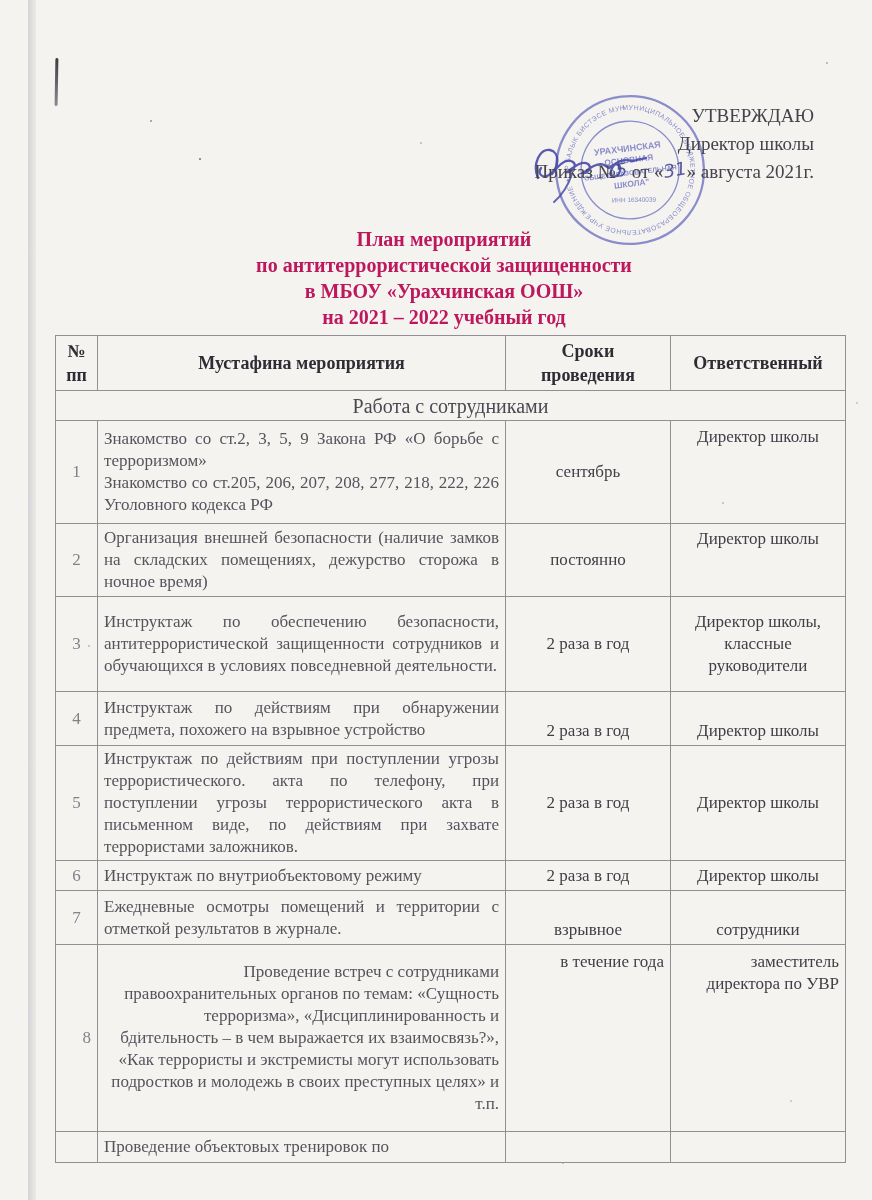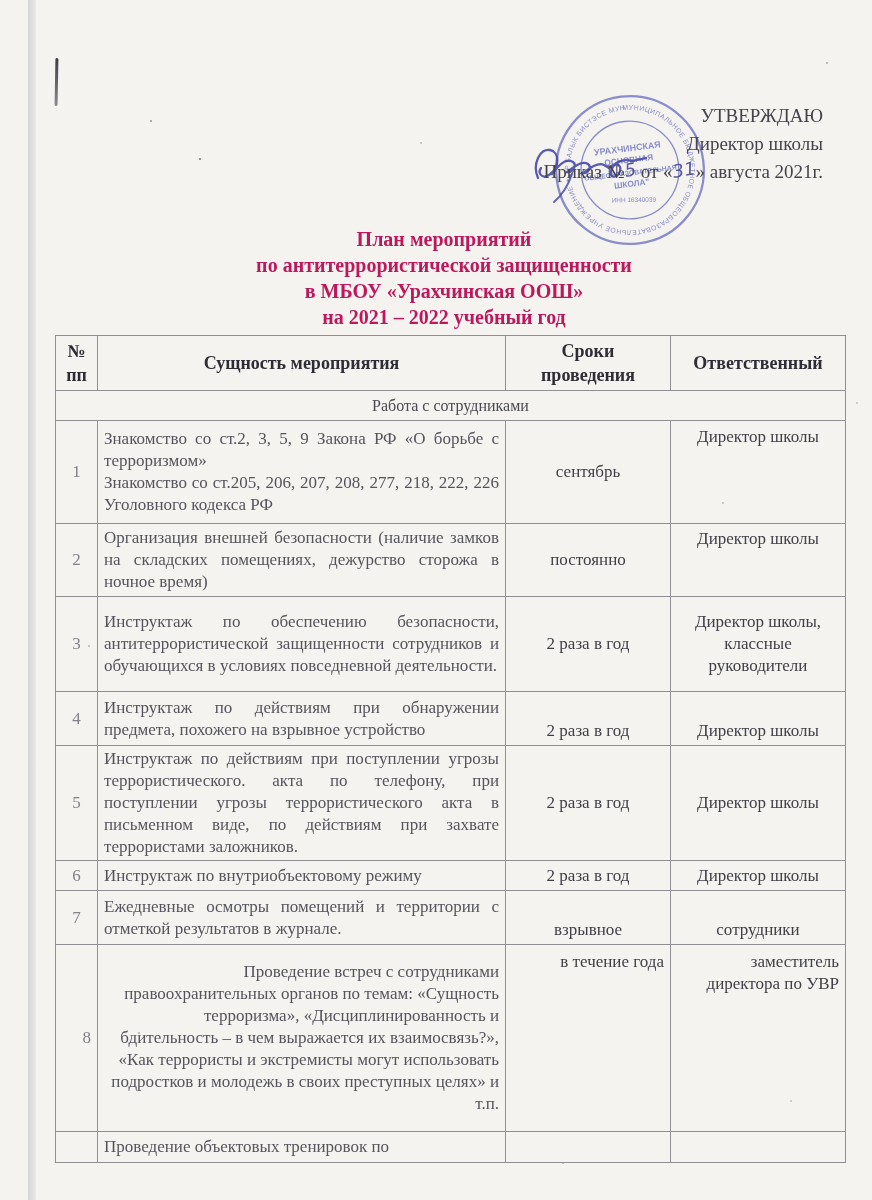--- a/index.html
+++ b/index.html
@@ -23,21 +23,21 @@
     position:absolute;left:150px;top:120px;width:2px;height:2px;border-radius:50%;
     background:rgba(70,70,80,.55);
     box-shadow:49px 38px 0 rgba(60,60,72,.7), 270px 22px 0 rgba(90,90,100,.4),
       676px -58px 0 rgba(80,80,92,.45), -62px 525px 0 rgba(90,90,100,.4),
       572px 382px 0 rgba(100,100,110,.4), -12px 912px 0 rgba(90,90,100,.45),
       412px 1042px 0 rgba(90,90,100,.4), 706px 282px 0 rgba(100,100,110,.35),
       215px 680px 0 rgba(110,110,120,.3), 640px 980px 0 rgba(100,100,112,.35);
   }
   
   .approval{
-    position:absolute;top:102px;right:49px;text-align:right;
+    position:absolute;top:102px;right:58px;text-align:right;
     font-size:19px;line-height:28px;color:#45444d;white-space:nowrap;
   }
   .sig-line{display:inline-block;width:92px;border-bottom:1.2px solid #56555e;height:1em;margin-right:6px;}
   .hand{
     display:inline-block;font-family:"DejaVu Sans",sans-serif;font-style:italic;
     color:#3f418f;transform:rotate(-10deg) translateY(-2px);font-size:18px;opacity:.85;
   }
   
   .stamp{position:absolute;left:552px;top:92px;width:156px;height:156px;opacity:.8;transform:rotate(-7deg);}
   .stamp text{fill:#6f72c2;}
@@ -57,21 +57,21 @@
     border:1px solid #8f8f94;padding:2px 6px;vertical-align:middle;
     line-height:22px;overflow:hidden;
   }
   .doc-table th{
     font-size:18px;line-height:24px;color:#2e2d35;font-weight:bold;
     white-space:pre-line;height:50px;
   }
   td.c-num{text-align:center;color:#83828a;}
   td.c-name{text-align:justify;white-space:pre-line;color:#55545d;}
   td.c-time,td.c-resp{text-align:center;color:#403f48;}
-  tr.section td{text-align:center;font-size:16px;height:25px;color:#4a4952;}
+  tr.section td{text-align:center;font-size:20px;height:25px;color:#4a4952;}
   
   tbody tr:nth-child(2) td.c-resp{vertical-align:top;padding-top:5px;}
   tbody tr:nth-child(3) td.c-resp{vertical-align:top;padding-top:4px;}
   tbody tr:nth-child(5) td.c-time,
   tbody tr:nth-child(5) td.c-resp{vertical-align:bottom;padding-bottom:3px;}
   tbody tr:nth-child(8) td.c-time,
   tbody tr:nth-child(8) td.c-resp{vertical-align:bottom;padding-bottom:3px;}
   tbody tr:nth-child(9) td.c-time,
   tbody tr:nth-child(9) td.c-resp{vertical-align:top;padding-top:6px;}
   
@@ -134,21 +134,21 @@
     <colgroup>
       <col style="width:42px">
         <col style="width:408px">
         <col style="width:165px">
         <col style="width:175px">
     </colgroup>
     <thead>
       <tr>
         <th>№
 пп</th>
-        <th>Сущность мероприятия</th>
+        <th>Мустафина мероприятия</th>
         <th>Сроки
 проведения</th>
         <th>Ответственный</th>
       </tr>
     </thead>
     <tbody>
       <tr class="section">
         <td colspan="4">Работа с сотрудниками</td>
       </tr>
       <tr>

